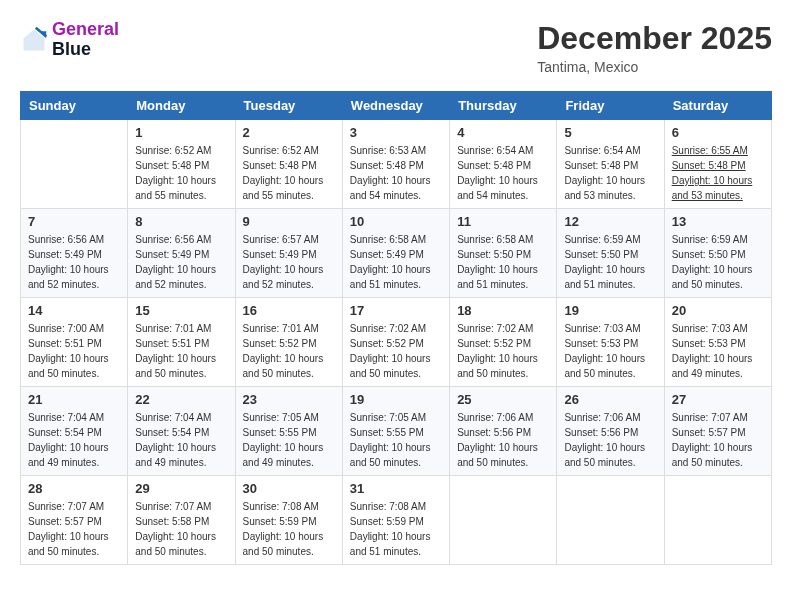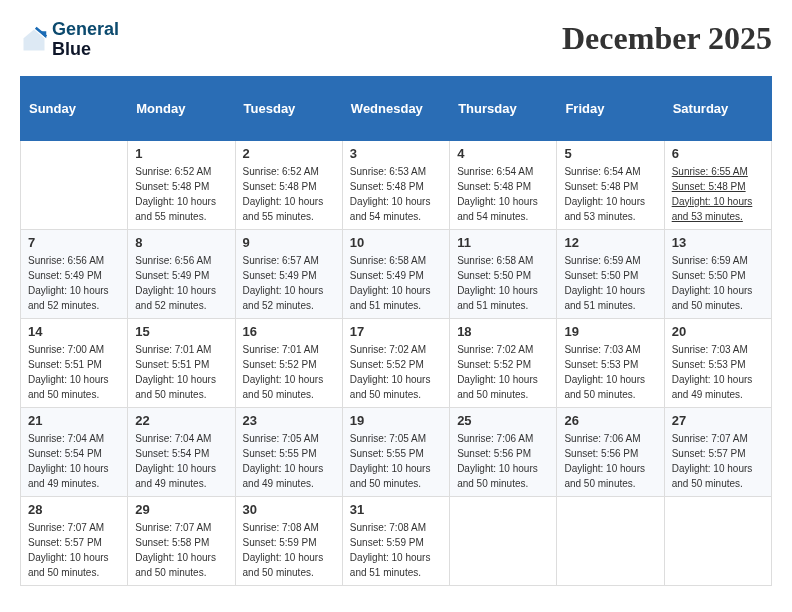--- a/index.html
+++ b/index.html
@@ -19,29 +19,28 @@
     .logo {
       display: flex;
       align-items: center;
       gap: 4px;
     }
     .logo-text {
       font-size: 18px;
       font-weight: bold;
       line-height: 1.1;
     }
-    .logo-general { color: #0c4a6e; }
+    .logo-general { color: #a21caf; }
     .logo-blue { color: #0f172a; }
     .logo-icon {
       width: 28px;
       height: 28px;
     }
     .title-block {
       text-align: left;
-      font-family: Liberation Serif, serif;
     }
     .month-title {
       font-size: 32px;
       font-weight: bold;
       color: #333;
     }
     .location {
       font-size: 14px;
       color: #555;
       margin-top: 2px;
@@ -49,21 +48,21 @@
     .calendar {
       width: 100%;
       border-collapse: collapse;
       border: 1px solid #ccc;
     }
     .calendar th {
       background: #2a6db5;
       color: #fff;
       font-size: 13px;
       font-weight: bold;
-      padding: 24px 8px;
+      padding: 6px 8px;
       text-align: left;
       border: 1px solid #2a6db5;
     }
     .calendar td {
       vertical-align: top;
       border: 1px solid #ddd;
       padding: 5px 7px;
       font-size: 10.5px;
       color: #333;
       width: calc(100% / 7);
@@ -98,20 +97,21 @@
       <polygon points="18,2 30,12" stroke="#1a6bb5" stroke-width="3" fill="none"></polygon>
       <polygon points="22,6 30,6 30,14" fill="#1a6bb5"></polygon>
     </svg>
     <div class="logo-text">
       <div><span class="logo-general">General</span></div>
       <div><span class="logo-blue">Blue</span></div>
     </div>
   </div>
   <div class="title-block">
     <div class="month-title">December 2025</div>
+    <div class="location">Tantima, Mexico</div>
   </div>
 </div>
 
 <table class="calendar">
   <thead>
     <tr>
     <th>Sunday</th>
         <th>Monday</th>
         <th>Tuesday</th>
         <th>Wednesday</th>

